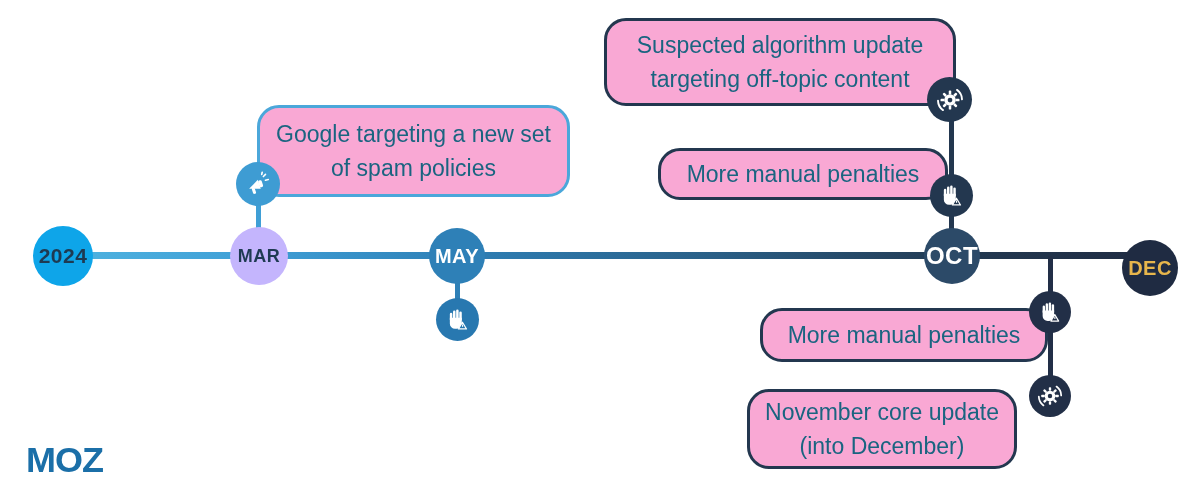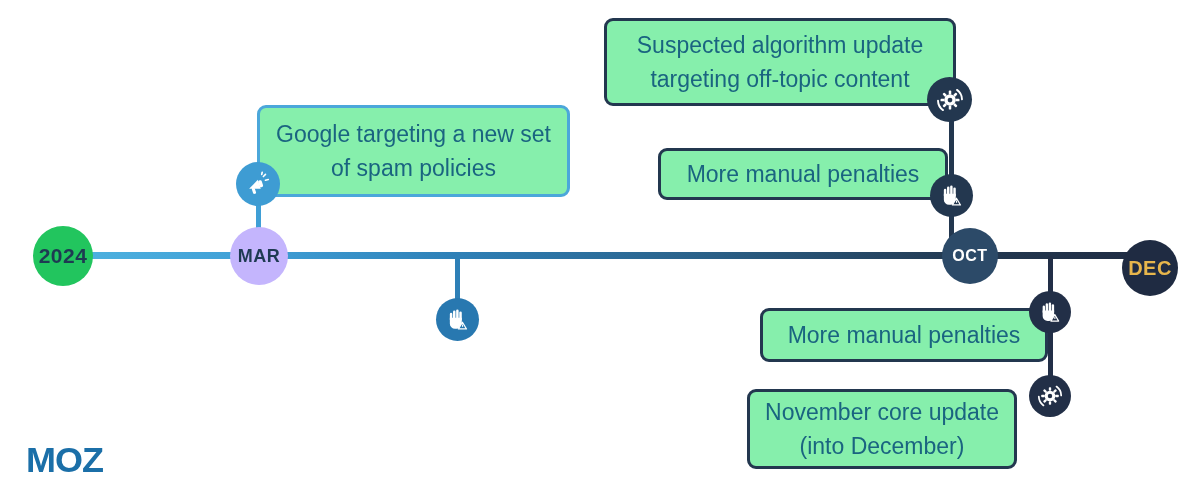--- a/index.html
+++ b/index.html
@@ -29,22 +29,22 @@
   .node {
     position: absolute;
     border-radius: 50%;
     display: flex; align-items: center; justify-content: center;
     font-weight: bold;
     z-index: 3;
     letter-spacing: 0.5px;
   }
   .callout {
     position: absolute;
-    background: #86efac;
-    border-radius: 9px;
+    background: #f9a8d4;
+    border-radius: 22px;
     display: flex; align-items: center; justify-content: center;
     text-align: center;
     color: #1A6480;
     font-size: 23px;
     line-height: 1.5;
     z-index: 2;
     padding: 2px 12px;
   }
   .icon-circle {
     position: absolute;
@@ -90,27 +90,30 @@
 
 
   <div class="callout" style="left:760px; top:308px; width:288px; height:54px; border:3px solid #23374F;">
     <span>More manual penalties</span>
   </div>
 
   <div class="callout" style="left:747px; top:389px; width:270px; height:80px; border:3px solid #23374F;align-items:center;">
     <span>November core update (into December)</span>
   </div>
 
-  <div class="node" style="left:33px; top:226px; width:60px; height:60px; background:#22c55e; color:#1E3A52; font-size:21px;">
+  <div class="node" style="left:33px; top:226px; width:60px; height:60px; background:#0ea5e9; color:#1E3A52; font-size:21px;">
     <span>2024</span>
   </div>
   <div class="node" style="left:230px; top:227px; width:58px; height:58px; background:#c4b5fd; color:#1E3A52; font-size:18px;">
     <span>MAR</span>
   </div>
-  <div class="node" style="left:924px; top:228px; width:56px; height:56px; background:#2C4A68; color:#ffffff; font-size:16px;margin-left:18px;">
+  <div class="node" style="left:429px; top:228px; width:56px; height:56px; background:#2E80B7; color:#ffffff; font-size:20px;">
+    <span>MAY</span>
+  </div>
+  <div class="node" style="left:924px; top:228px; width:56px; height:56px; background:#2C4A68; color:#ffffff; font-size:24px;">
     <span>OCT</span>
   </div>
   <div class="node" style="left:1122px; top:240px; width:56px; height:56px; background:#1F2B42; color:#E7B64C; font-size:20px;">
     <span>DEC</span>
   </div>
 
   <div class="icon-circle" style="left:236px; top:162px; width:44px; height:44px; background:#3E9CD3; color:#3E9CD3;">
     <svg viewBox="0 0 24 24" width="28" height="28">
       <g transform="rotate(-18 12 12)">
         <path d="M3.5 13.5 L13 8.5 L13 16.5 Z" fill="#ffffff"></path>

